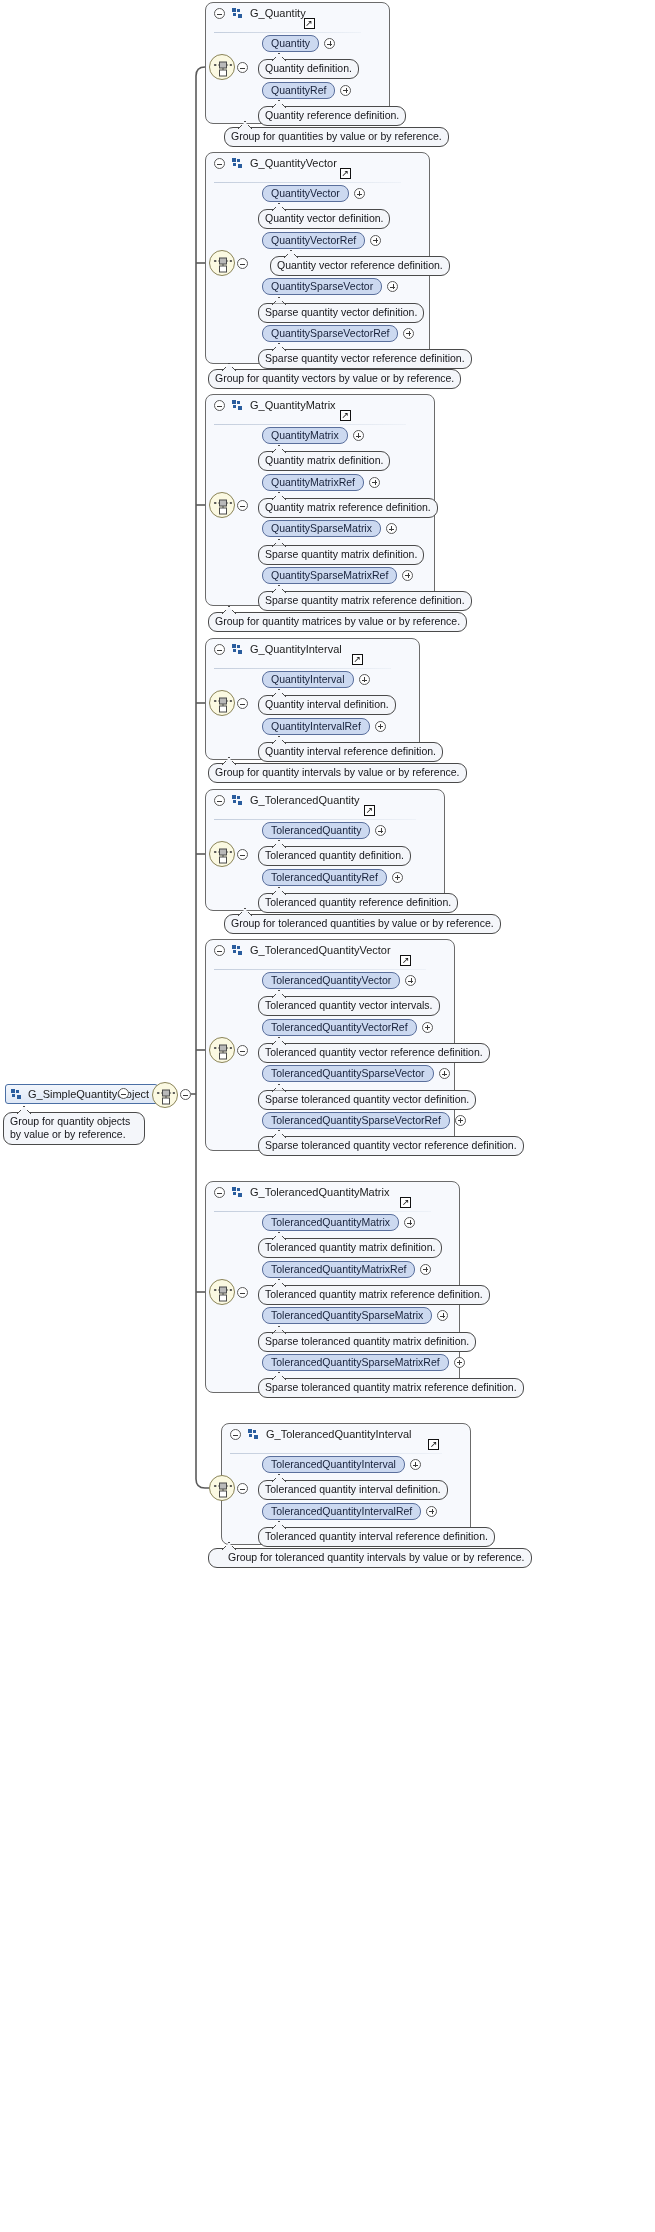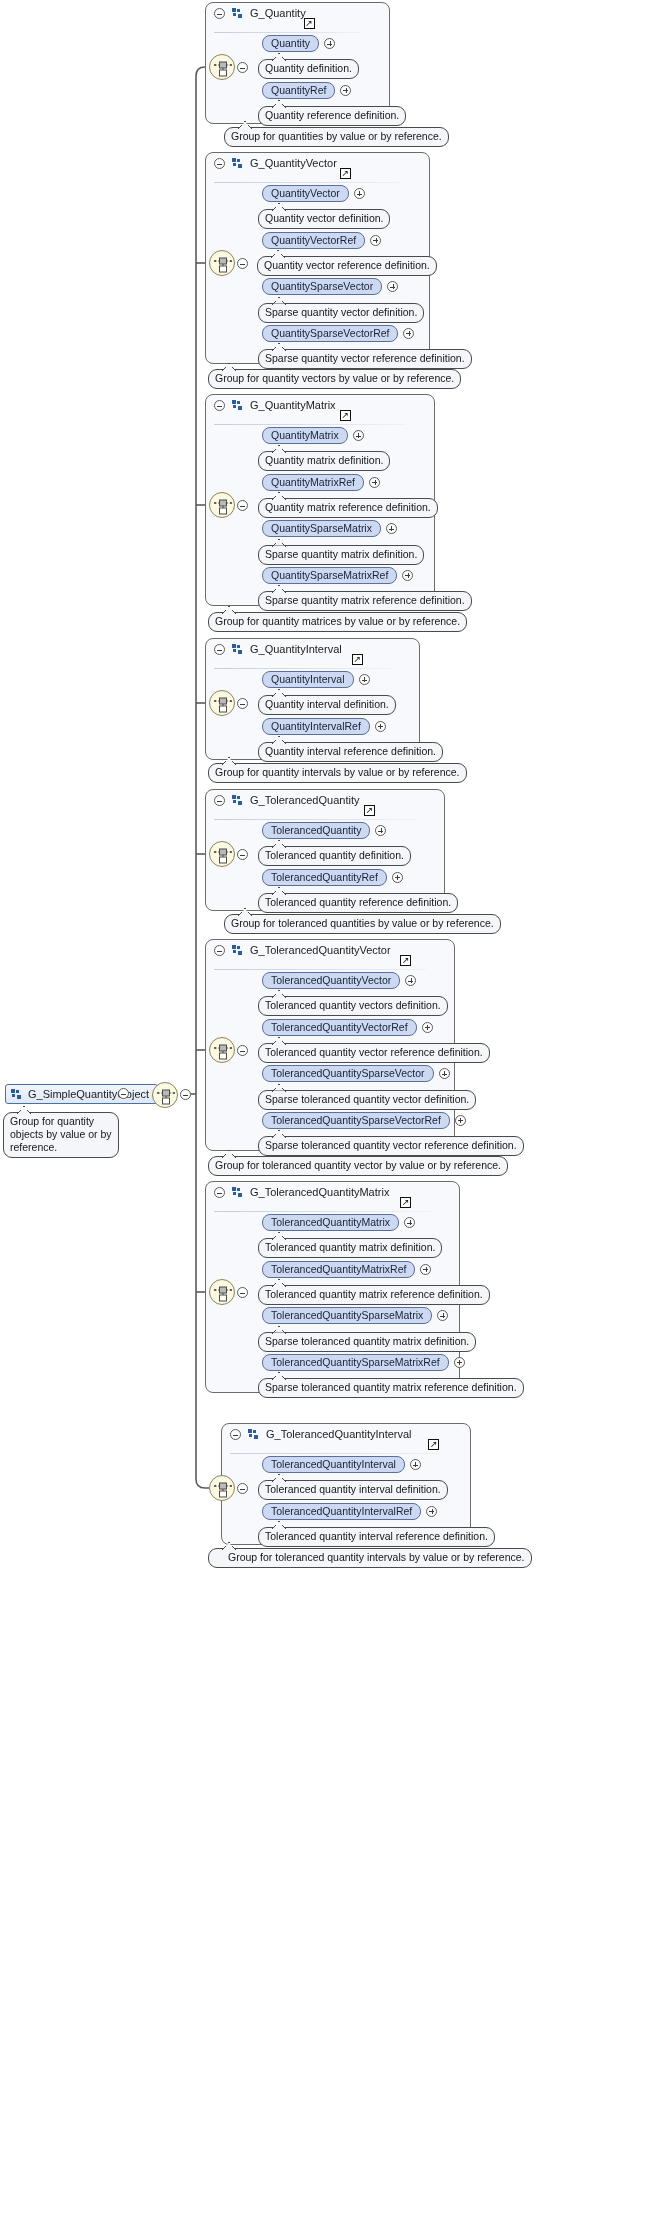--- a/index.html
+++ b/index.html
@@ -226,21 +226,21 @@
 <div class="grpref" style="left: 5px; top: 1084px;">
       <span class="glyph4">
         <i class="a"></i>
         <i class="d"></i>
         <i class="e"></i>
         <i class="f"></i>
       </span>
       <span>G_SimpleQuantityObject</span>
     </div>
     <span class="minus" style="position: absolute; left: 118px; top: 1088px;"></span>
-    <div class="anno wrap" style="left: 3px; top: 1112px; width: 116px; white-space: normal;">Group for quantity objects by value or by reference.</div>
+    <div class="anno wrap" style="left: 3px; top: 1112px; width: 142px; white-space: normal;">Group for quantity objects by value or by reference.</div>
     <div class="compositor" style="left: 152px; top: 1082px;">
       <svg width="26" height="26" viewBox="0 0 26 26">
         <rect x="9.5" y="7" width="7" height="6" fill="#b9b9b9" stroke="#4a4a4a" stroke-width="1"></rect>
         <rect x="9.5" y="15" width="7" height="6" fill="#ffffff" stroke="#4a4a4a" stroke-width="1"></rect>
         <path d="M13 13 L13 15" stroke="#4a4a4a" stroke-width="1"></path>
         <path d="M5 10 L9.5 10 M16.5 10 L21 10" stroke="#4a4a4a" stroke-width="1" stroke-dasharray="1.6 1.6"></path>
         <circle cx="5" cy="10" r="1.1" fill="#4a4a4a"></circle>
         <circle cx="21" cy="10" r="1.1" fill="#4a4a4a"></circle>
       </svg>
     </div>
@@ -289,21 +289,21 @@
         <span class="gtitle">G_QuantityVector</span>
       </div>
       <div class="extlink" style="left: 133.8px; top: 15px;">↗</div>
       <div class="ghr" style="left: 8px; top: 29px; width: 187px;"></div>
     </div>
     <div class="elem" style="left: 262px; top: 185px;">QuantityVector</div>
     <span class="plus elemplus" style="position: absolute; left: 353.875px; top: 188px;"></span>
     <div class="anno" style="left: 258px; top: 209.3px;">Quantity vector definition.</div>
     <div class="elem" style="left: 262px; top: 231.6px;">QuantityVectorRef</div>
     <span class="plus elemplus" style="position: absolute; left: 370.219px; top: 234.6px;"></span>
-    <div class="anno" style="left: 257px; top: 255.9px;">Quantity vector reference definition.</div>
+    <div class="anno" style="left: 270px; top: 255.9px;">Quantity vector reference definition.</div>
     <div class="elem" style="left: 262px; top: 278.2px;">QuantitySparseVector</div>
     <span class="plus elemplus" style="position: absolute; left: 387.141px; top: 281.2px;"></span>
     <div class="anno" style="left: 258px; top: 302.5px;">Sparse quantity vector definition.</div>
     <div class="elem" style="left: 262px; top: 324.8px;">QuantitySparseVectorRef</div>
     <span class="plus elemplus" style="position: absolute; left: 403.484px; top: 327.8px;"></span>
     <div class="anno" style="left: 258px; top: 349.1px;">Sparse quantity vector reference definition.</div>
     <div class="compositor" style="left: 209px; top: 250px;">
       <svg width="26" height="26" viewBox="0 0 26 26">
         <rect x="9.5" y="7" width="7" height="6" fill="#b9b9b9" stroke="#4a4a4a" stroke-width="1"></rect>
         <rect x="9.5" y="15" width="7" height="6" fill="#ffffff" stroke="#4a4a4a" stroke-width="1"></rect>
@@ -426,42 +426,41 @@
           <i class="e"></i>
           <i class="f"></i>
         </span>
         <span class="gtitle">G_TolerancedQuantityVector</span>
       </div>
       <div class="extlink" style="left: 194.3px; top: 15px;">↗</div>
       <div class="ghr" style="left: 8px; top: 29px; width: 212px;"></div>
     </div>
     <div class="elem" style="left: 262px; top: 972px;">TolerancedQuantityVector</div>
     <span class="plus elemplus" style="position: absolute; left: 405.25px; top: 975px;"></span>
-    <div class="anno" style="left: 258px; top: 996.3px;">Toleranced quantity vectors definition.</div>
+    <div class="anno" style="left: 258px; top: 996.3px;">Toleranced quantity vector intervals.</div>
     <div class="elem" style="left: 262px; top: 1018.6px;">TolerancedQuantityVectorRef</div>
     <span class="plus elemplus" style="position: absolute; left: 421.578px; top: 1021.6px;"></span>
     <div class="anno" style="left: 258px; top: 1042.9px;">Toleranced quantity vector reference definition.</div>
     <div class="elem" style="left: 262px; top: 1065.2px;">TolerancedQuantitySparseVector</div>
     <span class="plus elemplus" style="position: absolute; left: 438.516px; top: 1068.2px;"></span>
     <div class="anno" style="left: 258px; top: 1089.5px;">Sparse toleranced quantity vector definition.</div>
     <div class="elem" style="left: 262px; top: 1111.8px;">TolerancedQuantitySparseVectorRef</div>
     <span class="plus elemplus" style="position: absolute; left: 454.859px; top: 1114.8px;"></span>
     <div class="anno" style="left: 258px; top: 1136.1px;">Sparse toleranced quantity vector reference definition.</div>
     <div class="compositor" style="left: 209px; top: 1037px;">
       <svg width="26" height="26" viewBox="0 0 26 26">
         <rect x="9.5" y="7" width="7" height="6" fill="#b9b9b9" stroke="#4a4a4a" stroke-width="1"></rect>
         <rect x="9.5" y="15" width="7" height="6" fill="#ffffff" stroke="#4a4a4a" stroke-width="1"></rect>
         <path d="M13 13 L13 15" stroke="#4a4a4a" stroke-width="1"></path>
         <path d="M5 10 L9.5 10 M16.5 10 L21 10" stroke="#4a4a4a" stroke-width="1" stroke-dasharray="1.6 1.6"></path>
         <circle cx="5" cy="10" r="1.1" fill="#4a4a4a"></circle>
         <circle cx="21" cy="10" r="1.1" fill="#4a4a4a"></circle>
       </svg>
     </div>
     <span class="minus" style="position: absolute; left: 237px; top: 1045px;"></span>
-    <div class="anno" style="left: 208px; top: 1156px;">Group for toleranced quantity vector by value or by reference.</div>
     <div class="groupbox" style="left: 205px; top: 1181px; width: 255px; height: 212px;">
       <div class="ghead">
         <span class="minus"></span>
         <span class="glyph4">
           <i class="a"></i>
           <i class="d"></i>
           <i class="e"></i>
           <i class="f"></i>
         </span>
         <span class="gtitle">G_TolerancedQuantityMatrix</span>

